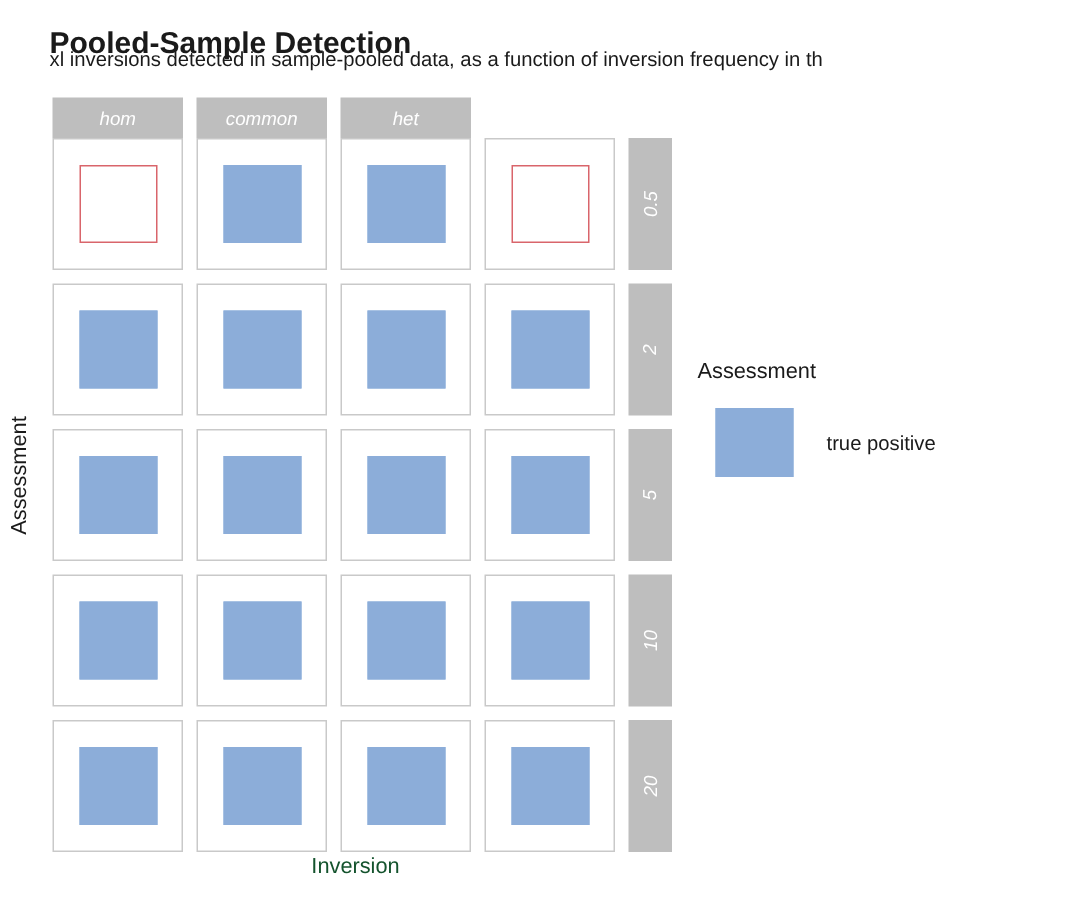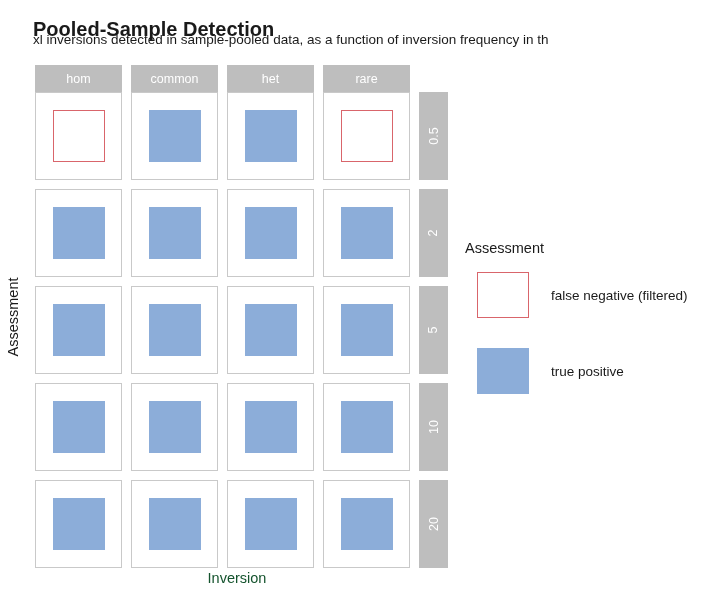--- a/index.html
+++ b/index.html
@@ -36,20 +36,21 @@
     white-space: nowrap;
     width: 690px;
     overflow: hidden;
   }
 
   
   #facet-grid {
     position: absolute;
     left: 35px;
     top: 65px;
+    font-style: italic;
   }
 
   .col-strip-row {
     display: flex;
     gap: 9px;
     margin-bottom: 0px;
   }
   .col-strip {
     width: 87px;
     height: 27px;
@@ -183,21 +184,20 @@
 <body>
 
 <h1 id="plot-title">Pooled-Sample Detection</h1>
 <div id="plot-subtitle">xl inversions detected in sample-pooled data, as a function of inversion frequency in th</div>
 
 <div id="facet-grid">
   <div class="col-strip-row">
       <div class="col-strip">hom</div>
       <div class="col-strip">common</div>
       <div class="col-strip">het</div>
-      <div class="col-strip">rare</div>
       <div class="col-strip-spacer"></div>
     </div>
   <div id="panel-rows">
       <div class="panel-row">
         <div class="panel">
           <div class="mark false-negative"></div>
         </div>
         <div class="panel">
           <div class="mark true-positive"></div>
         </div>
@@ -284,21 +284,17 @@
 
 <div id="y-axis-title">
   <span>Assessment</span>
 </div>
 <div id="x-axis-title">Inversion</div>
 
 <div id="legend">
   <div id="legend-title">Assessment</div>
   <div id="legend-items">
       <div class="legend-item">
-        <div class="legend-key false-negative"></div>
-        <div class="legend-label">false negative (filtered)</div>
-      </div>
-      <div class="legend-item">
         <div class="legend-key true-positive"></div>
         <div class="legend-label">true positive</div>
       </div>
     </div>
 </div>
 
 </body></html>

